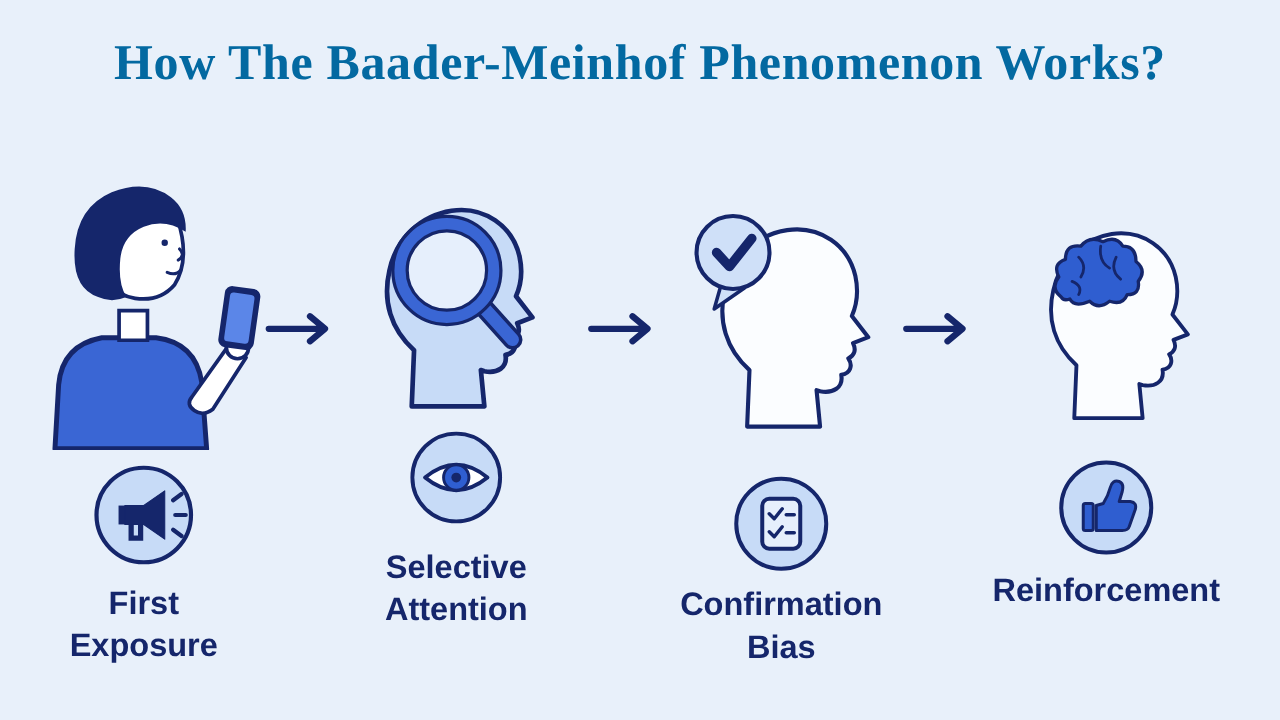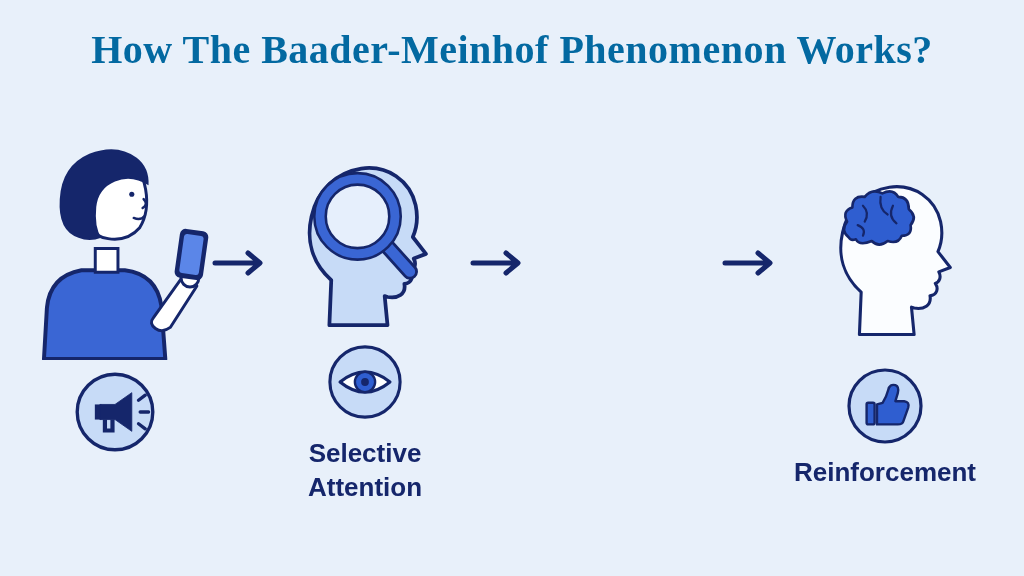--- a/index.html
+++ b/index.html
@@ -85,20 +85,21 @@
     </div>
     <div class="icon-circle">
       <svg viewBox="0 0 100 100">
         <circle cx="50" cy="50" r="45" fill="#c7dbf7" stroke="#15266b" stroke-width="4"></circle>
         <rect x="26" y="41" width="8" height="18" fill="#15266b"></rect>
         <path d="M32 41 L50 41 L70 27 L70 73 L50 59 L32 59 Z" fill="#15266b" stroke="#15266b" stroke-linejoin="round"></path>
         <path d="M38 59 L38 72 L47 72 L47 59" fill="none" stroke="#15266b" stroke-width="5"></path>
         <path d="M78 36 L86 30 M80 50 L90 50 M78 64 L86 70" stroke="#15266b" stroke-width="4" stroke-linecap="round"></path>
       </svg>
     </div>
+    <div class="stage-label">First Exposure</div>
   </div>
 
   <div class="arrow" id="arrow-1">
     <svg viewBox="0 0 54 26">
       <path d="M3 13 H44 M36 3 L48 13 L36 23" fill="none" stroke="#15266b" stroke-width="5" stroke-linecap="round" stroke-linejoin="round"></path>
     </svg>
   </div>
 
   <div class="stage" id="stage-2">
     <div class="illus">
@@ -121,20 +122,43 @@
     </div>
     <div class="stage-label">Selective Attention</div>
   </div>
 
   <div class="arrow" id="arrow-2">
     <svg viewBox="0 0 54 26">
       <path d="M3 13 H44 M36 3 L48 13 L36 23" fill="none" stroke="#15266b" stroke-width="5" stroke-linecap="round" stroke-linejoin="round"></path>
     </svg>
   </div>
 
+  <div class="stage" id="stage-3">
+    <div class="illus">
+      <svg viewBox="0 0 170 190">
+        <g transform="translate(14,8)">
+          <path d="M76 9 C104 5 128 22 134 48 C137 62 135 73 131 82 L145 100 L132 105 C135 111 133 116 128 118 C132 124 130 131 122 132 C124 143 115 148 104 146 L101 145 L104 176 L42 176 L44 128 C24 110 17 86 23 60 C29 32 50 13 76 9 Z" fill="#fbfdff" stroke="#15266b" stroke-width="3.5" stroke-linejoin="round"></path>
+        </g>
+        <path d="M34 63 L28 84 L54 66 Z" fill="#cfe0f8" stroke="#15266b" stroke-width="3" stroke-linejoin="round"></path>
+        <circle cx="44" cy="36" r="31" fill="#cfe0f8" stroke="#15266b" stroke-width="3.5"></circle>
+        <path d="M30 36 L41 48 L60 24" fill="none" stroke="#15266b" stroke-width="8" stroke-linecap="round" stroke-linejoin="round"></path>
+      </svg>
+    </div>
+    <div class="icon-circle">
+      <svg viewBox="0 0 100 100">
+        <circle cx="50" cy="50" r="45" fill="#c7dbf7" stroke="#15266b" stroke-width="4"></circle>
+        <rect x="31" y="25" width="38" height="50" rx="7" fill="#e6effc" stroke="#15266b" stroke-width="4"></rect>
+        <path d="M38 40 l5 5 l8 -10" fill="none" stroke="#15266b" stroke-width="3.5" stroke-linecap="round" stroke-linejoin="round"></path>
+        <line x1="55" y1="41" x2="63" y2="41" stroke="#15266b" stroke-width="3.5" stroke-linecap="round"></line>
+        <path d="M38 58 l5 5 l8 -10" fill="none" stroke="#15266b" stroke-width="3.5" stroke-linecap="round" stroke-linejoin="round"></path>
+        <line x1="55" y1="59" x2="63" y2="59" stroke="#15266b" stroke-width="3.5" stroke-linecap="round"></line>
+      </svg>
+    </div>
+    <div class="stage-label">Confirmation Bias</div>
+  </div>
 
   <div class="arrow" id="arrow-3">
     <svg viewBox="0 0 54 26">
       <path d="M3 13 H44 M36 3 L48 13 L36 23" fill="none" stroke="#15266b" stroke-width="5" stroke-linecap="round" stroke-linejoin="round"></path>
     </svg>
   </div>
 
   <div class="stage" id="stage-4">
     <div class="illus">
       <svg viewBox="0 0 170 190">

